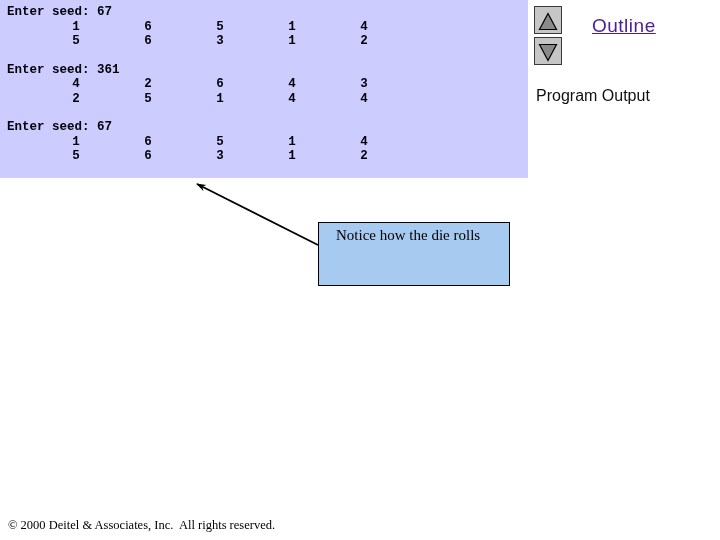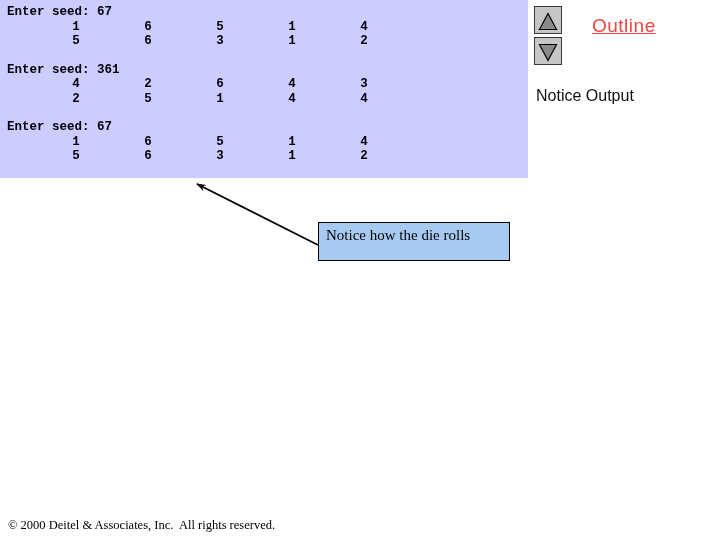--- a/index.html
+++ b/index.html
@@ -23,33 +23,33 @@
   .nav-buttons { position:absolute; left:534px; top:6px; width:28px; }
   .nav-btn {
     display:block; width:28px; height:28px; margin:0 0 3px 0;
     background:#C6C6C6; border:1px solid #3a3a3a; box-sizing:border-box;
     padding:0; cursor:pointer; line-height:0; text-align:center;
   }
   .nav-btn svg { margin-top:3px; }
 
   
   .outline-link {
-    position:absolute; left:592px; top:15px; font-size:19px; color:#ef4444;
+    position:absolute; left:592px; top:15px; font-size:19px; color:#4c1d95;
     text-decoration:underline; cursor:pointer; letter-spacing:0.5px;
   }
   .program-output-label {
     position:absolute; left:536px; top:87px; font-size:16px; color:#111;
   }
 
   
   .callout-box {
-    position:absolute; left:318px; top:222px; width:192px; height:39px;
+    position:absolute; left:318px; top:222px; width:192px; height:64px;
     box-sizing:border-box; background:#A6CAF0; border:1px solid #000;
     font-family:"Liberation Serif", serif; font-size:15px; line-height:19px;
-    padding:3px 0 0 7px; color:#000;
+    padding:3px 0 0 17px; color:#000;
   }
   .arrow-overlay {
     position:absolute; left:0; top:0; width:720px; height:540px;
     pointer-events:none;
   }
 
   
   .copyright {
     position:absolute; left:8px; top:518px;
     font-family:"Liberation Serif", serif; font-size:12.5px; color:#000;
@@ -129,21 +129,21 @@
   <button class="nav-btn" style="background: rgb(198, 198, 198);">
     <span>
       <svg width="20" height="19" viewBox="0 0 20 19">
         <polygon points="1.5,1.5 18.5,1.5 10,17.5" fill="#8A8A8A" stroke="#000" stroke-width="1.2"></polygon>
       </svg>
     </span>
   </button>
 </div>
 
 <a class="outline-link">Outline</a>
-<div class="program-output-label">Notice Output</div>
+<div class="program-output-label">Program Output</div>
 
 <svg class="arrow-overlay" width="720" height="540" viewBox="0 0 720 540">
   <defs>
     <marker id="ah" markerWidth="12" markerHeight="9" refX="9" refY="4" orient="auto" markerUnits="userSpaceOnUse">
       <path d="M10,4 L0,0.5 L3.2,4 L0,7.5 Z" fill="#000"></path>
     </marker>
   </defs>
   <line x1="318" y1="245" x2="197" y2="184" stroke="#000" stroke-width="1.8" marker-end="url(#ah)"></line>
 </svg>
 

